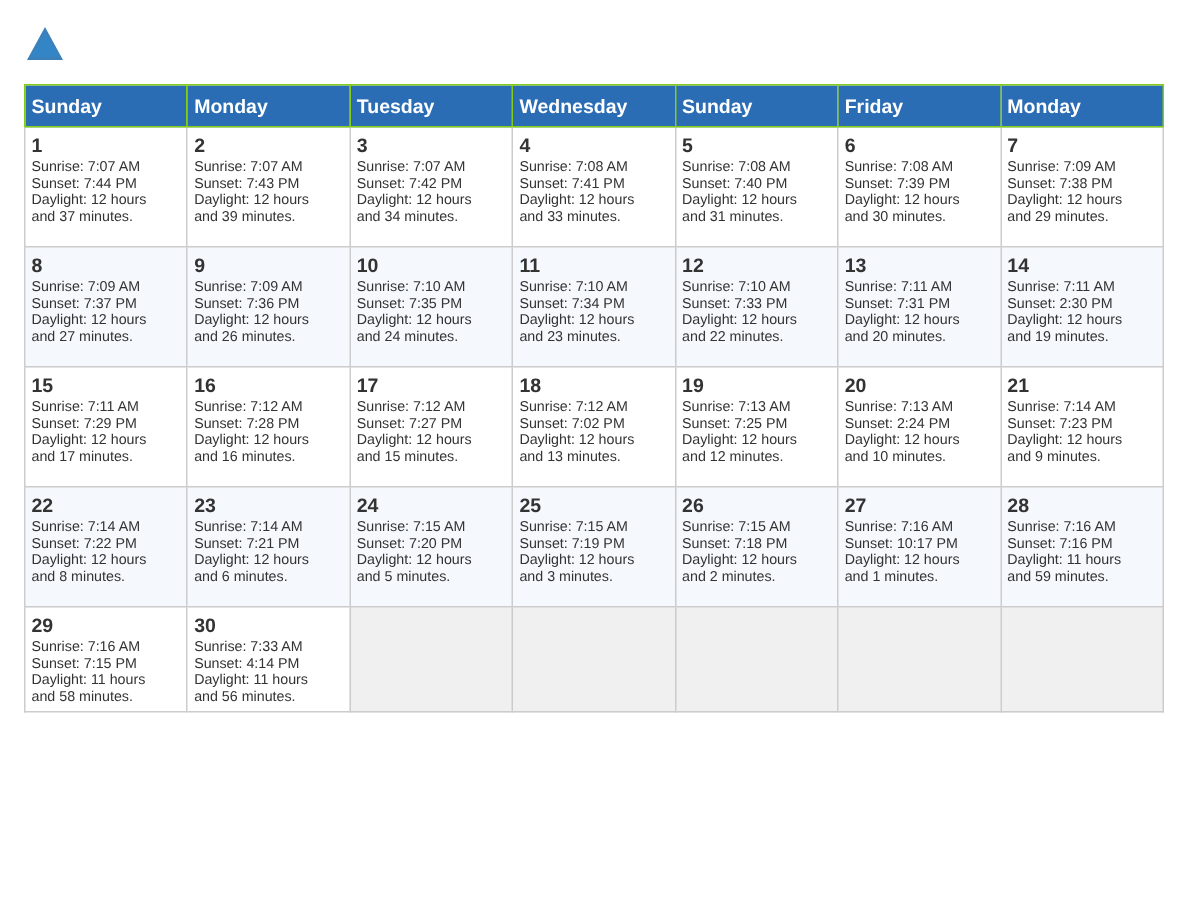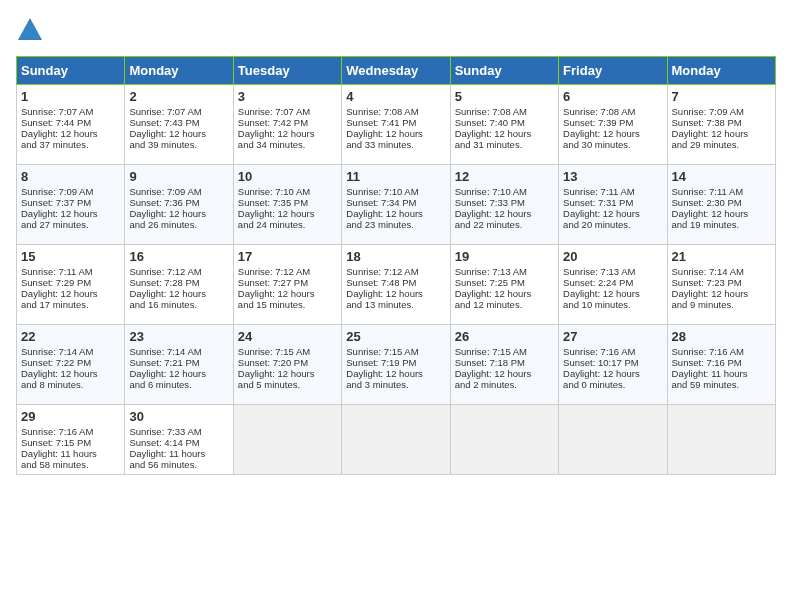--- a/index.html
+++ b/index.html
@@ -229,21 +229,21 @@
         <td>
           <span class="day-num">17</span>
           <div>Sunrise: 7:12 AM</div>
           <div>Sunset: 7:27 PM</div>
           <div>Daylight: 12 hours</div>
           <div>and 15 minutes.</div>
         </td>
         <td>
           <span class="day-num">18</span>
           <div>Sunrise: 7:12 AM</div>
-          <div>Sunset: 7:48 PM</div>
+          <div>Sunset: 7:02 PM</div>
           <div>Daylight: 12 hours</div>
           <div>and 13 minutes.</div>
         </td>
         <td>
           <span class="day-num">19</span>
           <div>Sunrise: 7:13 AM</div>
           <div>Sunset: 7:25 PM</div>
           <div>Daylight: 12 hours</div>
           <div>and 12 minutes.</div>
         </td>
@@ -296,21 +296,21 @@
           <div>Sunrise: 7:15 AM</div>
           <div>Sunset: 7:18 PM</div>
           <div>Daylight: 12 hours</div>
           <div>and 2 minutes.</div>
         </td>
         <td>
           <span class="day-num">27</span>
           <div>Sunrise: 7:16 AM</div>
           <div>Sunset: 10:17 PM</div>
           <div>Daylight: 12 hours</div>
-          <div>and 0 minutes.</div>
+          <div>and 1 minutes.</div>
         </td>
         <td>
           <span class="day-num">28</span>
           <div>Sunrise: 7:16 AM</div>
           <div>Sunset: 7:16 PM</div>
           <div>Daylight: 11 hours</div>
           <div>and 59 minutes.</div>
         </td>
       </tr>
       <tr class="last-row">

